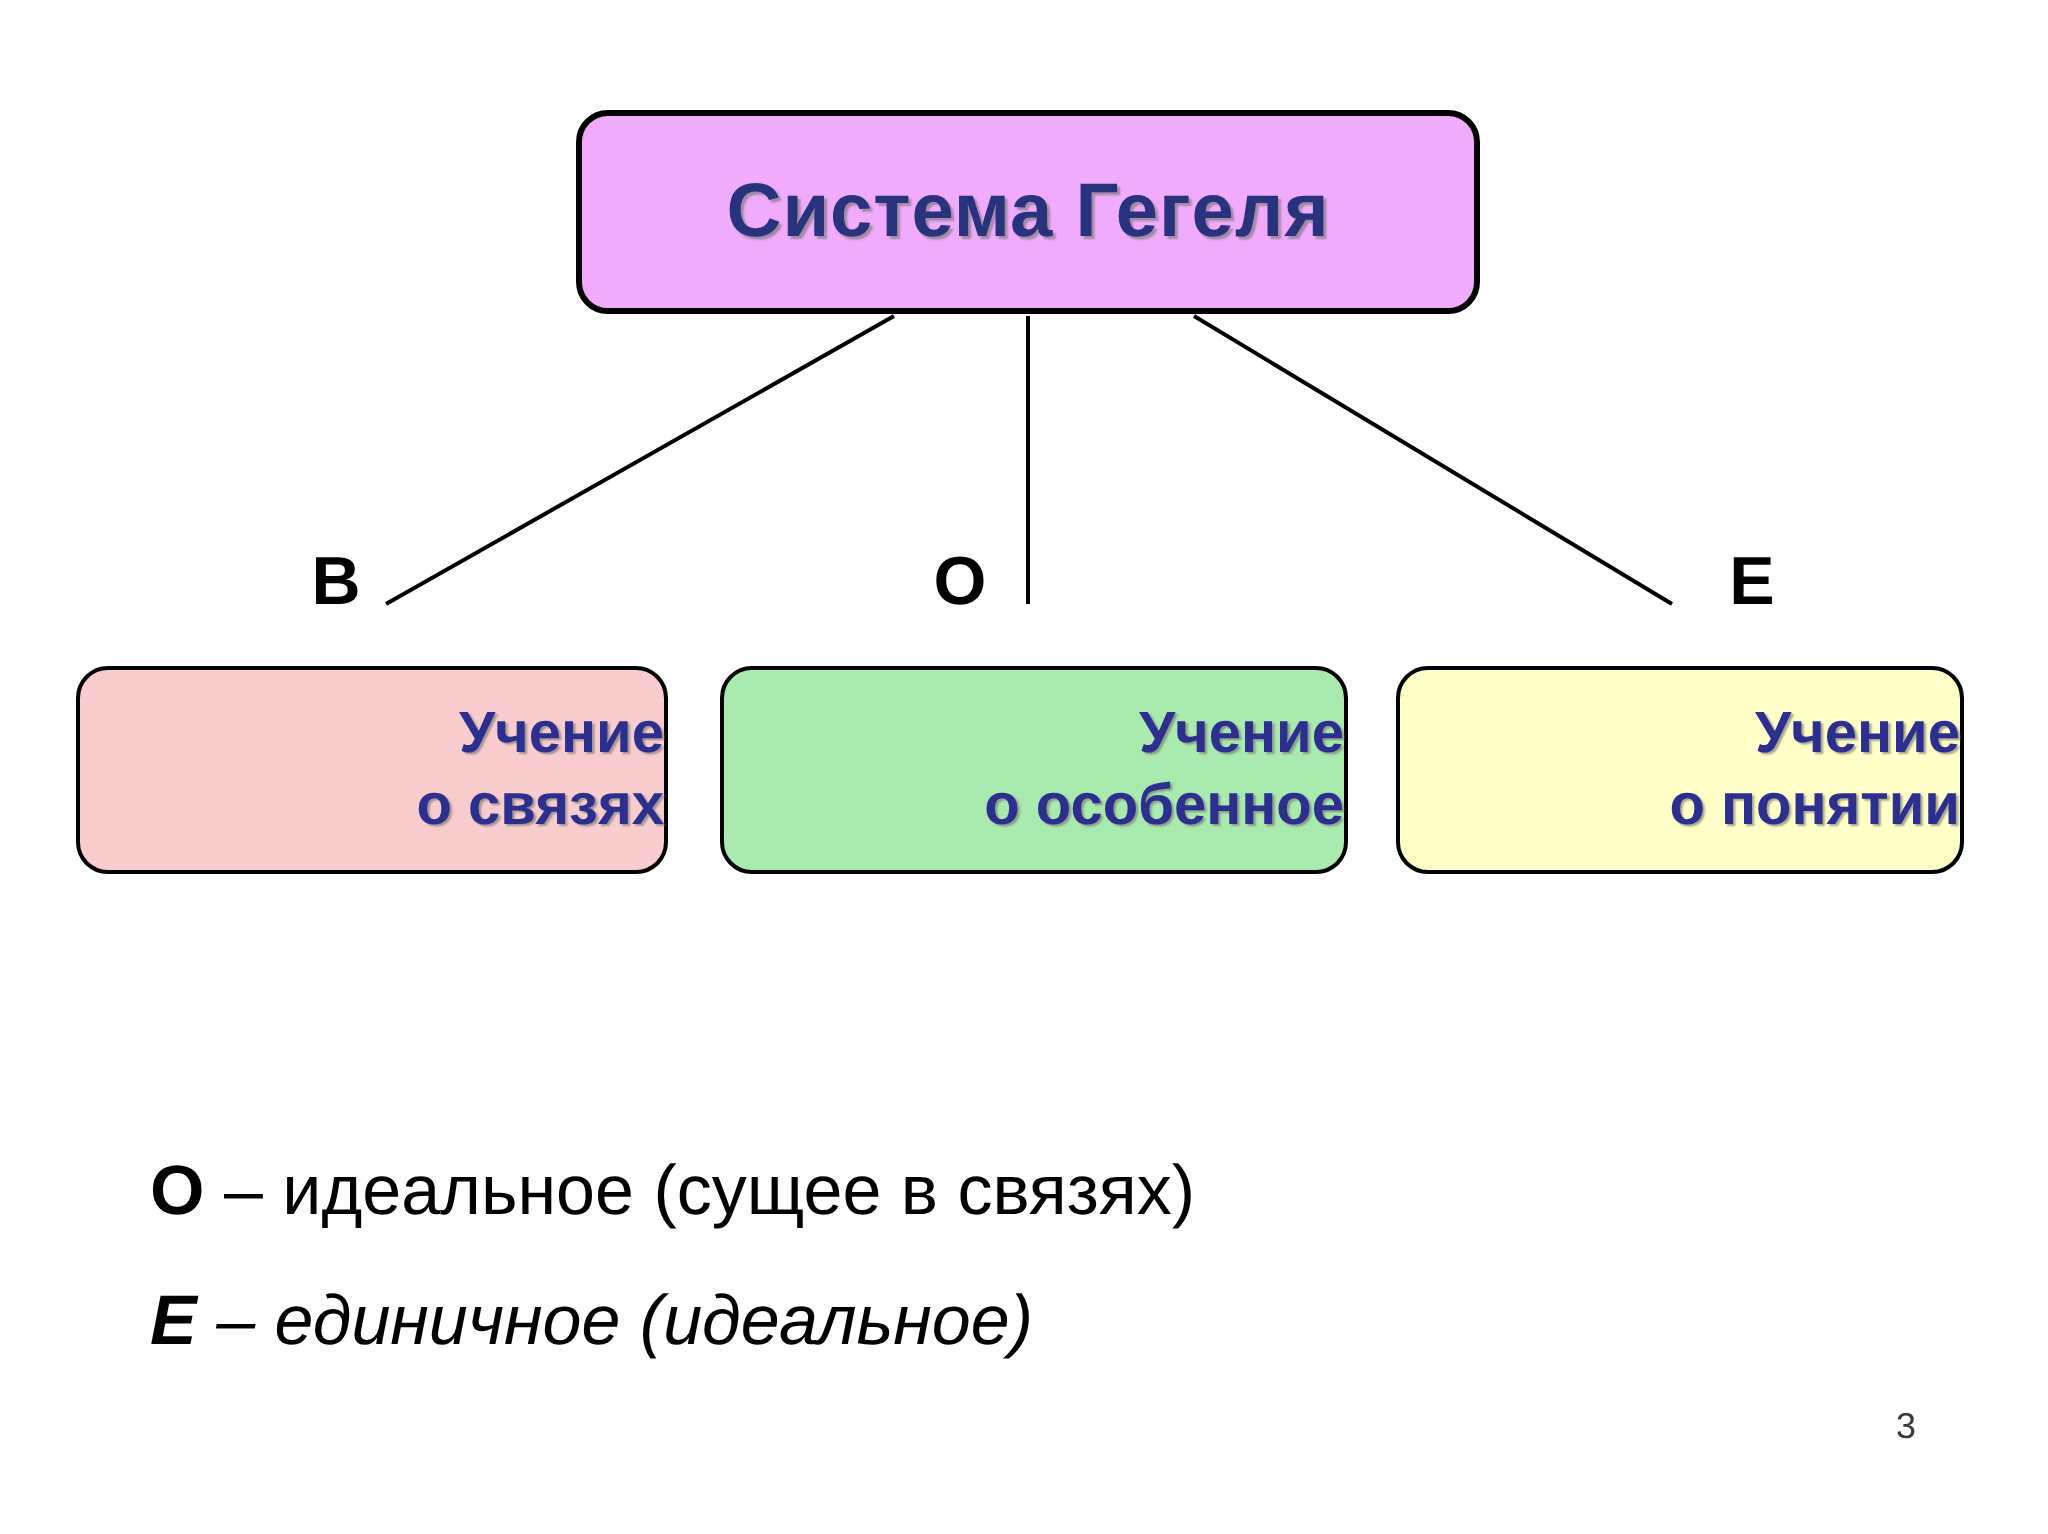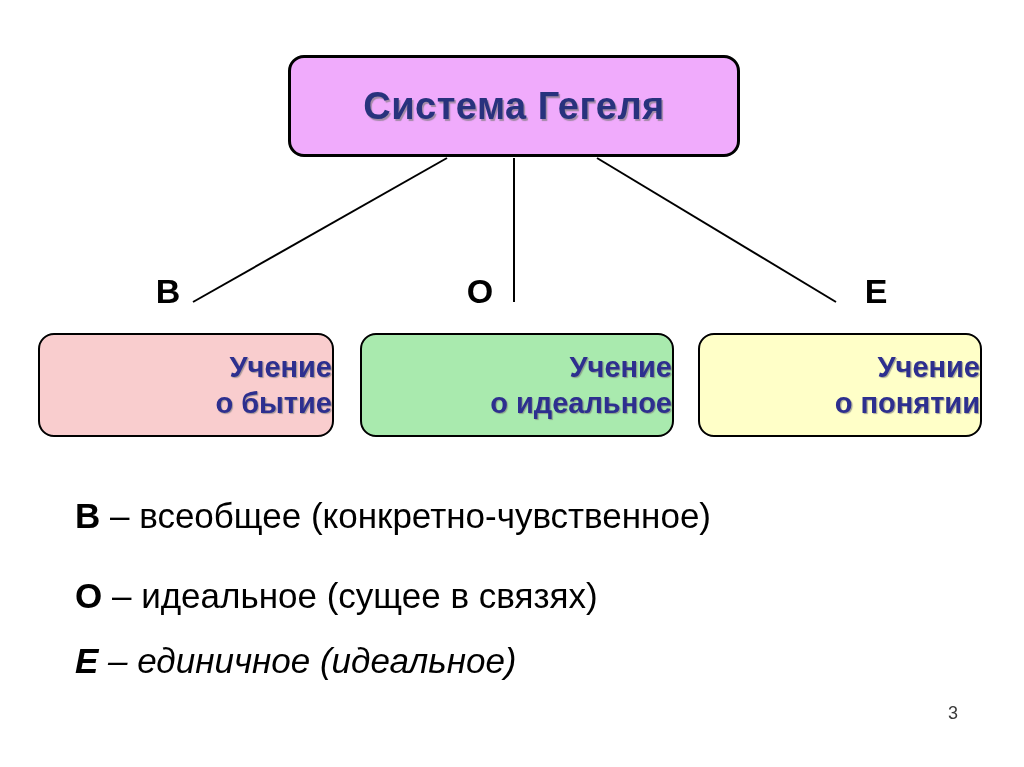--- a/index.html
+++ b/index.html
@@ -118,36 +118,33 @@
   <div class="title-box">
     <span class="title-text">Система Гегеля</span>
   </div>
 
   <div class="branch-letter letter-v">В</div>
   <div class="branch-letter letter-o">О</div>
   <div class="branch-letter letter-e">Е</div>
 
   <div class="leaf-box box-being">
     <span class="box-line">Учение</span>
-    <span class="box-line">о бытие</span>
+    <span class="box-line">о связях</span>
   </div>
 
   <div class="leaf-box box-essence">
     <span class="box-line">Учение</span>
-    <span class="box-line">о идеальное</span>
+    <span class="box-line">о особенное</span>
   </div>
 
   <div class="leaf-box box-concept">
     <span class="box-line">Учение</span>
     <span class="box-line">о понятии</span>
   </div>
 
-  <div class="legend-line legend-1">
-    <span class="legend-letter">В</span><span class="legend-text"> – всеобщее (конкретно-чувственное)</span>
-  </div>
 
   <div class="legend-line legend-2">
     <span class="legend-letter">О</span><span class="legend-text"> – идеальное (сущее в связях)</span>
   </div>
 
   <div class="legend-line legend-3">
     <span class="legend-letter">Е</span><span class="legend-text"> – единичное (идеальное)</span>
   </div>
 
   <div class="page-number">3</div>

